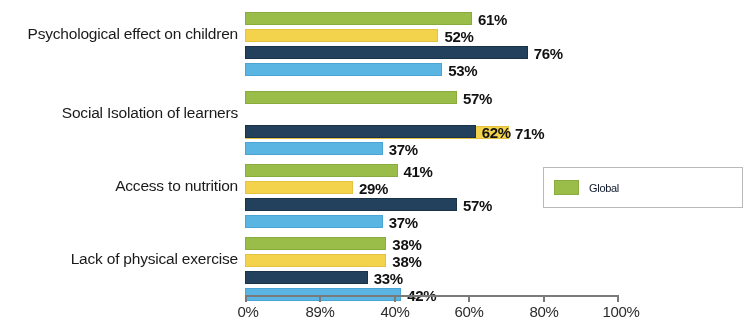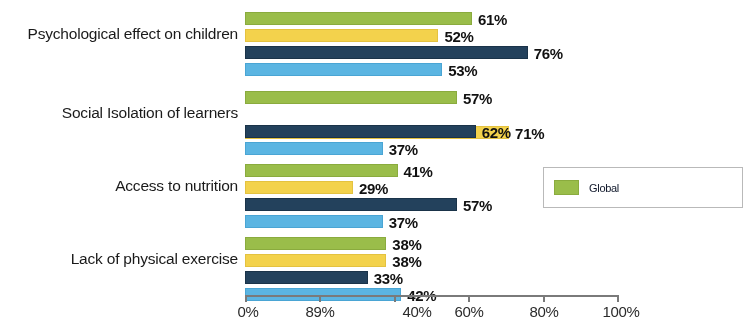--- a/index.html
+++ b/index.html
@@ -223,21 +223,21 @@
 
   <div class="tick" style="left:245px;"></div>
   <div class="tick" style="left:319px;"></div>
   <div class="tick" style="left:394px;"></div>
   <div class="tick" style="left:468px;"></div>
   <div class="tick" style="left:543px;"></div>
   <div class="tick" style="left:617px;"></div>
 
   <div class="tick-label" style="left:248px;">0%</div>
   <div class="tick-label" style="left:320px;">89%</div>
-  <div class="tick-label" style="left:395px;margin-left:22px;">40%</div>
+  <div class="tick-label" style="left:395px;">40%</div>
   <div class="tick-label" style="left:469px;">60%</div>
   <div class="tick-label" style="left:544px;">80%</div>
   <div class="tick-label" style="left:621px;">100%</div>
 
   <div class="legend">
     <div class="legend-item">
       <span class="legend-swatch s0"></span>
       <span class="legend-text">Global</span>
     </div>
   </div>

